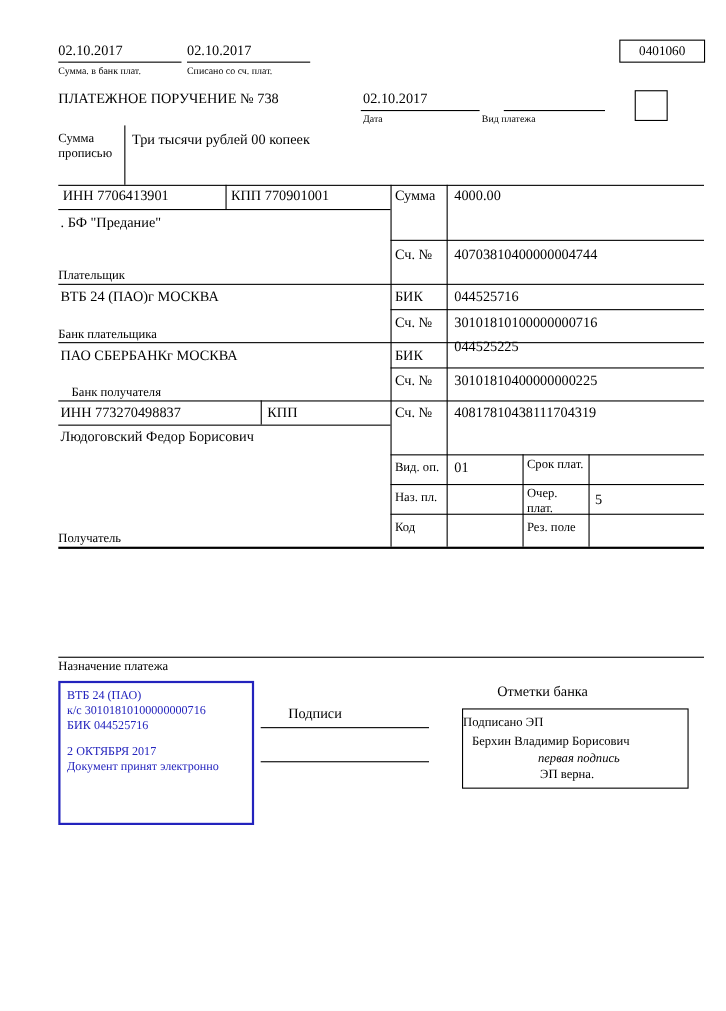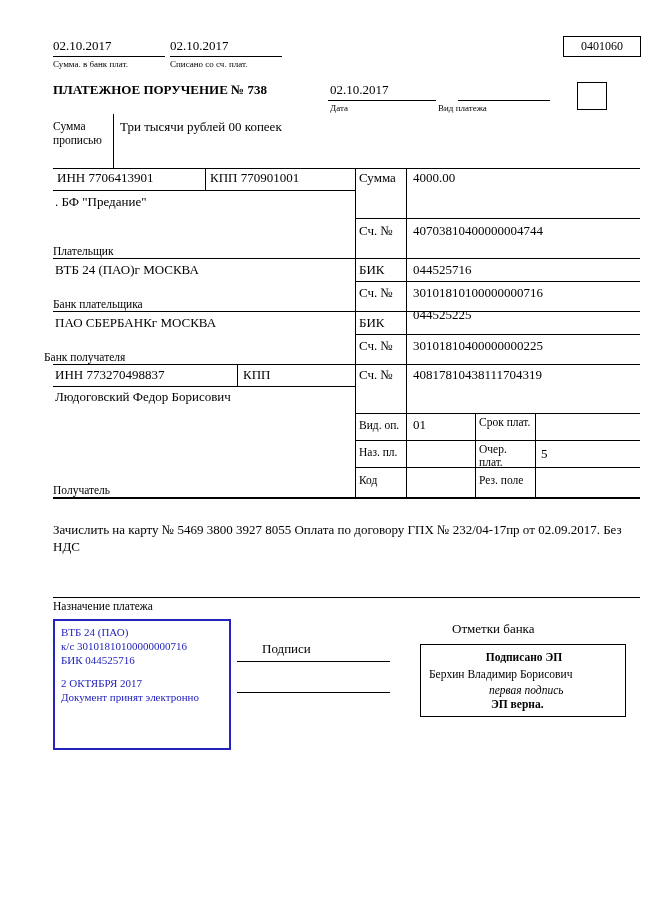--- a/index.html
+++ b/index.html
@@ -10,21 +10,21 @@
     font-family:"Liberation Serif", serif;
     color:#000;
     overflow:hidden;
     margin:0 auto;
   }
   .t{position:absolute;white-space:nowrap;line-height:1.15;}
   .wrap{white-space:normal;}
   .s9{font-size:9px;}
   .s11{font-size:11.5px;}
   .s13{font-size:13px;}
-  .b{font-weight:bold;}
+  .b{font-weight:normal;}
   .i{font-style:italic;}
   .hl{position:absolute;height:1px;background:#000;}
   .vl{position:absolute;width:1px;background:#000;}
   .box{position:absolute;border:1px solid #000;box-sizing:border-box;}
   .stamp{
     position:absolute;left:53px;top:619px;width:178px;height:131px;
     border:2px solid #2323bd;color:#2323bd;
     font-size:11px;line-height:14px;box-sizing:border-box;
     padding:4px 6px;
   }
@@ -94,55 +94,54 @@
   <div class="t s13" style="left:413px;top:263px">044525716</div>
   <div class="t s13" style="left:359px;top:286px">Сч. №</div>
   <div class="t s13" style="left:413px;top:286px">30101810100000000716</div>
   <div class="t s11" style="left:53px;top:298px">Банк плательщика</div>
 
   <div class="t s13" style="left:55px;top:316px">ПАО СБЕРБАНКг МОСКВА</div>
   <div class="t s13" style="left:359px;top:316px">БИК</div>
   <div class="t s13" style="left:413px;top:308px">044525225</div>
   <div class="t s13" style="left:359px;top:339px">Сч. №</div>
   <div class="t s13" style="left:413px;top:339px">30101810400000000225</div>
-  <div class="t s11" style="left:44px;top:351px">Банк получателя</div>
+  <div class="t s11" style="left:65px;top:351px">Банк получателя</div>
 
   <div class="t s13" style="left:55px;top:368px">ИНН 773270498837</div>
   <div class="t s13" style="left:243px;top:368px">КПП</div>
   <div class="t s13" style="left:359px;top:368px">Сч. №</div>
   <div class="t s13" style="left:413px;top:368px">40817810438111704319</div>
   <div class="t s13" style="left:55px;top:390px">Людоговский Федор Борисович</div>
 
   <div class="t s11" style="left:359px;top:419px">Вид. оп.</div>
   <div class="t s13" style="left:413px;top:418px">01</div>
   <div class="t s11 wrap" style="left:479px;top:416px;width:52px">Срок плат.</div>
   <div class="t s11" style="left:359px;top:446px">Наз. пл.</div>
   <div class="t s11 wrap" style="left:479px;top:443px;width:52px">Очер. плат.</div>
   <div class="t s13" style="left:541px;top:447px">5</div>
   <div class="t s11" style="left:359px;top:474px">Код</div>
   <div class="t s11" style="left:479px;top:474px">Рез. поле</div>
   <div class="t s11" style="left:53px;top:484px">Получатель</div>
 
-  <div class="t s13 wrap" style="left:53px;top:521px;width:585px;line-height:17px">Зачислить на карту № 5469 3800 3927 8055 Оплата по договору ГПХ № 232/04-17пр от 02.09.2017. Без НДС</div>
   <div class="hl" style="left:53px;top:597px;width:587px"></div>
   <div class="t s11" style="left:53px;top:600px">Назначение платежа</div>
 
   <div class="stamp">
     <div>ВТБ 24 (ПАО)</div>
     <div>к/с 30101810100000000716</div>
     <div>БИК 044525716</div>
     <div style="margin-top:9px">2 ОКТЯБРЯ 2017</div>
     <div>Документ принят электронно</div>
   </div>
 
   <div class="t s13" style="left:262px;top:642px">Подписи</div>
   <div class="hl" style="left:237px;top:661px;width:153px"></div>
   <div class="hl" style="left:237px;top:692px;width:153px"></div>
 
   <div class="t s13" style="left:452px;top:622px">Отметки банка</div>
   <div class="marksbox">
-    <div class="t s11 b" style="left:0;top:6px;width:206px;text-align:center;position:absolute">Подписано ЭП</div>
+    <div class="t s11 b" style="left:0;top:6px;width:206px;text-align:left;position:absolute">Подписано ЭП</div>
     <div class="t s11" style="left:8px;top:23px;position:absolute">Берхин Владимир Борисович</div>
     <div class="t s11 i" style="left:68px;top:39px;position:absolute">первая подпись</div>
     <div class="t s11 b" style="left:70px;top:53px;position:absolute">ЭП верна.</div>
   </div>
 
 </div>
 
 </body></html>

